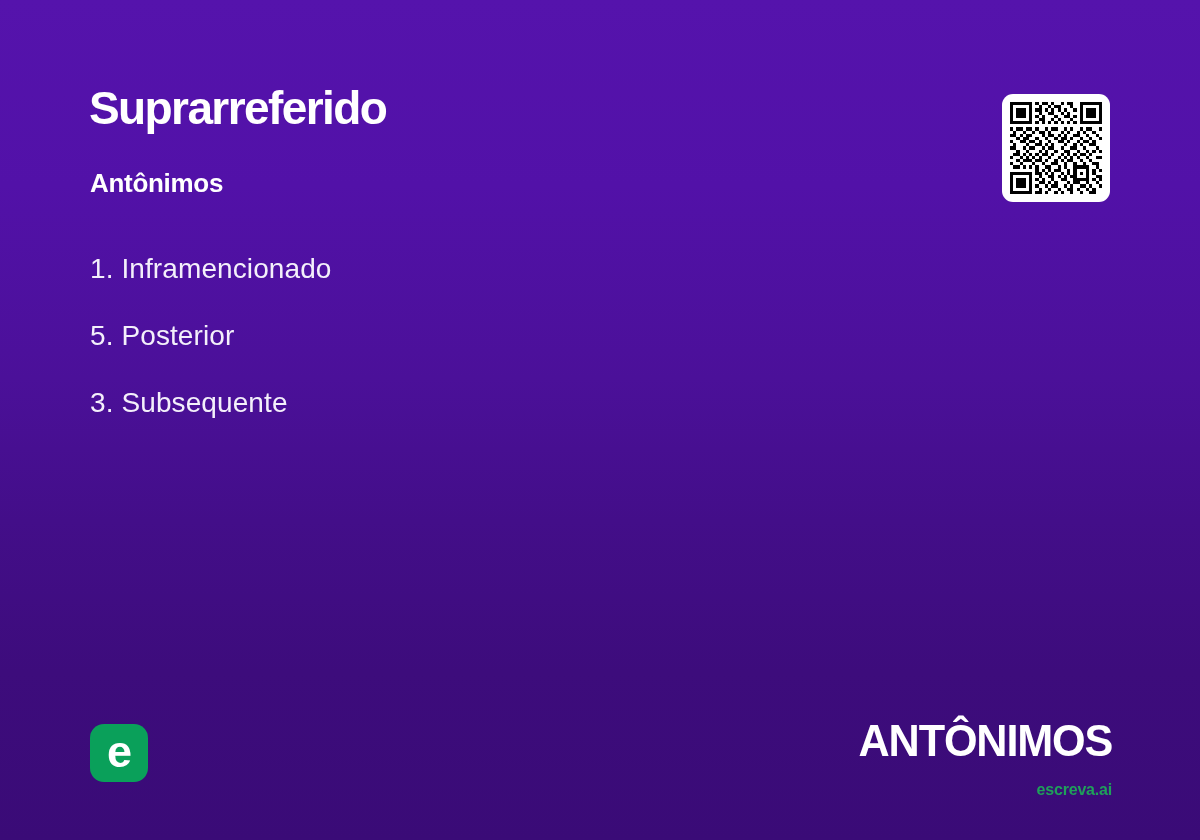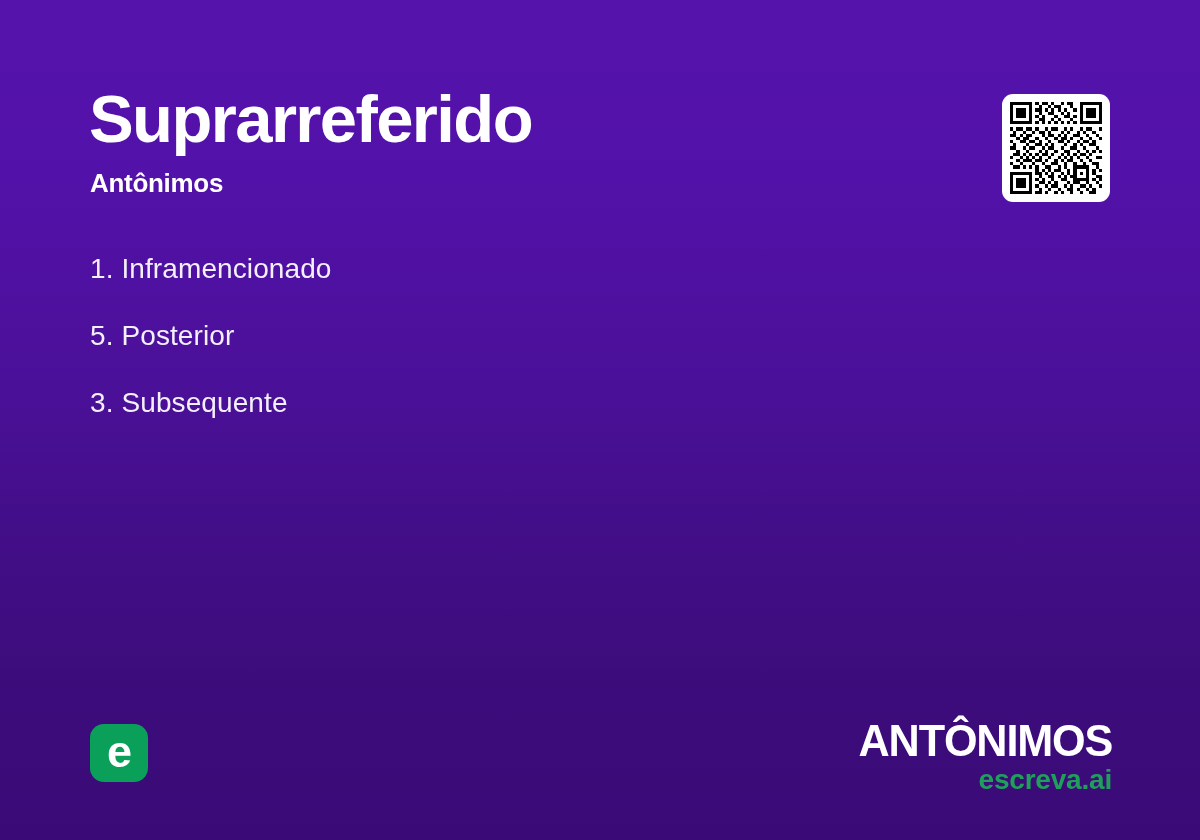--- a/index.html
+++ b/index.html
@@ -19,21 +19,21 @@
         #430e89 62%,
         #3d0c7c 80%,
         #3a0b77 100%);
     overflow:hidden;
   }
 
   
   .title {
     position:absolute;
     left:89px; top:85px;
-    font-size:67px;
+    font-size:46px;
     font-weight:700;
     letter-spacing:-1.6px;
     color:#ffffff;
     line-height:1.0;
     white-space:nowrap;
   }
   .subtitle {
     position:absolute;
     left:90px; top:170px;
     font-size:26px;
@@ -108,26 +108,26 @@
     font-weight:700;
     color:#ffffff;
     letter-spacing:-1.2px;
     line-height:1;
     transform:scaleX(0.96);
     transform-origin:right center;
     white-space:nowrap;
   }
   .brand-sub {
     display:block;
-    font-size:28px;
+    font-size:16px;
     font-weight:700;
     color:#1fa05a;
     letter-spacing:-0.2px;
     line-height:1;
-    margin-top:3px;
+    margin-top:19px;
     white-space:nowrap;
   }
 </style>
 </head>
 <body>
 
 <div class="card">
 
   <h1 class="title">Suprarreferido</h1>
 

